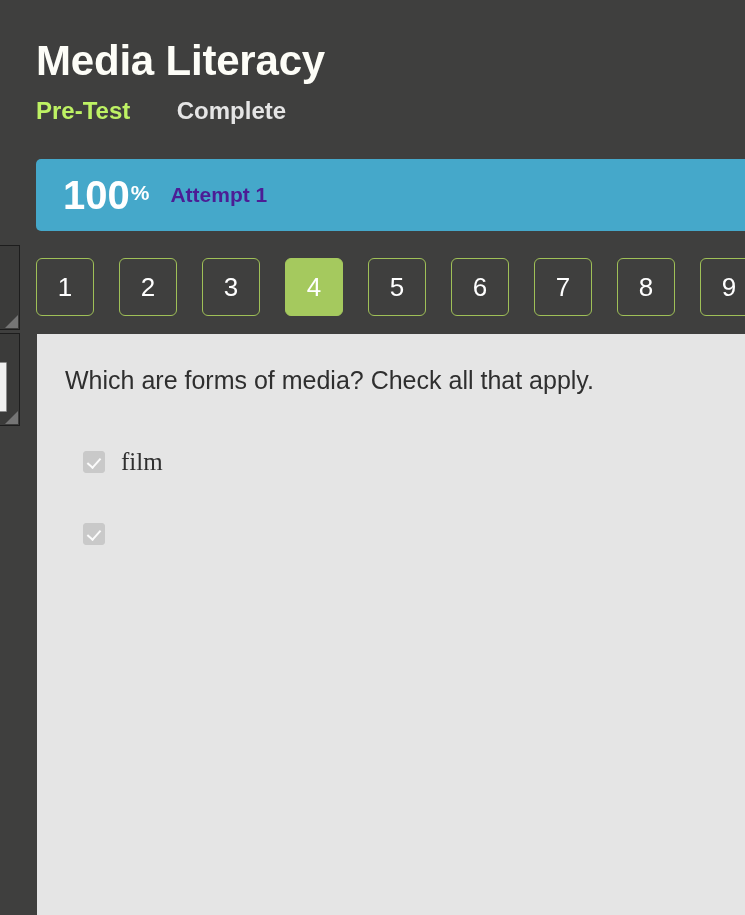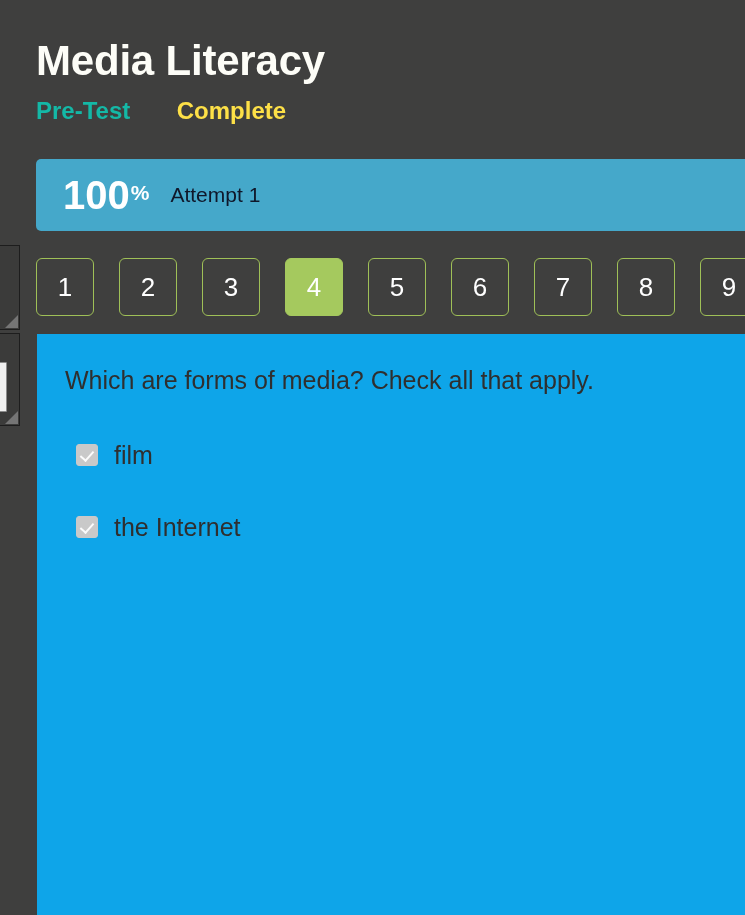--- a/index.html
+++ b/index.html
@@ -43,29 +43,29 @@
   .subhead {
     margin-top: 6px;
     height: 30px;
     white-space: nowrap;
   }
   .subhead-type {
     display: inline-block;
     font-size: 24px;
     line-height: 30px;
     font-weight: bold;
-    color: #14b8a6;
+    color: #bef264;
   }
   .subhead-status {
     display: inline-block;
     margin-left: 42px;
     font-size: 24px;
     line-height: 30px;
     font-weight: bold;
-    color: #fde047;
+    color: #e5e5e5;
   }
 
   
   .score-bar {
     position: absolute;
     left: 36px;
     top: 159px;
     width: 760px;
     height: 72px;
     background: #45a8ca;
@@ -87,22 +87,22 @@
     color: #ffffff;
     vertical-align: super;
     position: relative;
     top: -2px;
     margin-left: 1px;
   }
   .score-attempt {
     margin-left: 21px;
     font-size: 21px;
     line-height: 24px;
-    color: #0f172a;
-    font-weight: normal;
+    color: #4c1d95;
+    font-weight: bold;
   }
 
   
   .qnav {
     position: absolute;
     left: 36px;
     top: 258px;
     display: flex;
     gap: 25px;
     white-space: nowrap;
@@ -162,35 +162,36 @@
     box-sizing: border-box;
   }
 
   
   .content-panel {
     position: absolute;
     left: 37px;
     top: 334px;
     right: 0;
     bottom: 0;
-    background: #0ea5e9;
+    background: #e5e5e5;
   }
   .question-text {
     margin: 0;
     padding: 31px 0 0 28px;
     font-size: 25px;
     line-height: 30px;
     color: #2f2f2f;
     font-weight: normal;
     white-space: nowrap;
   }
   .choices {
-    margin: 0;
+    margin: 7px;
     padding: 24px 0 0 0;
     list-style: none;
+    font-family: Liberation Serif, serif;
   }
   .choice {
     display: flex;
     align-items: center;
     height: 72px;
     padding-left: 39px;
   }
   .cbox {
     position: relative;
     width: 22px;
@@ -265,18 +266,17 @@
 
   <div class="content-panel">
     <p class="question-text">Which are forms of media? Check all that apply.</p>
     <ul class="choices">
         <li class="choice">
           <span class="cbox checked"></span>
           <span class="choice-label">film</span>
         </li>
         <li class="choice">
           <span class="cbox checked"></span>
-          <span class="choice-label">the Internet</span>
         </li>
       </ul>
   </div>
 
 </div>
 
 </body></html>

